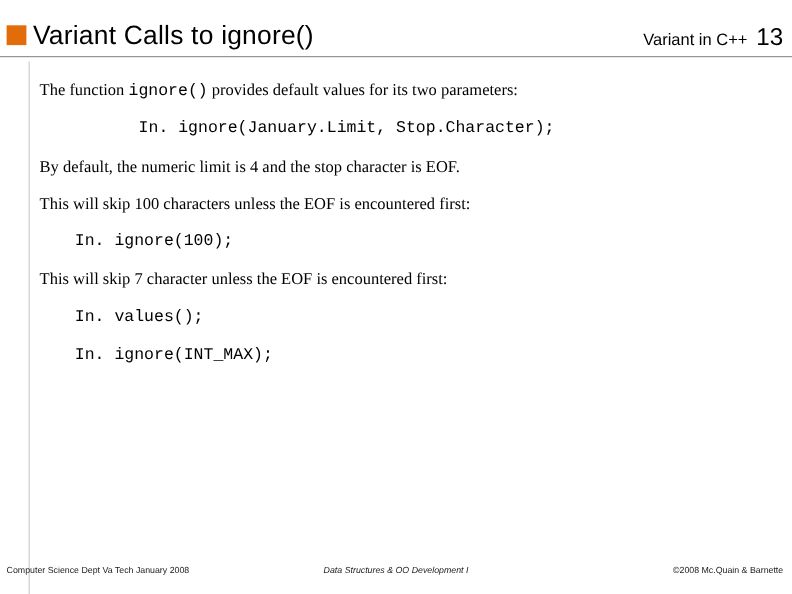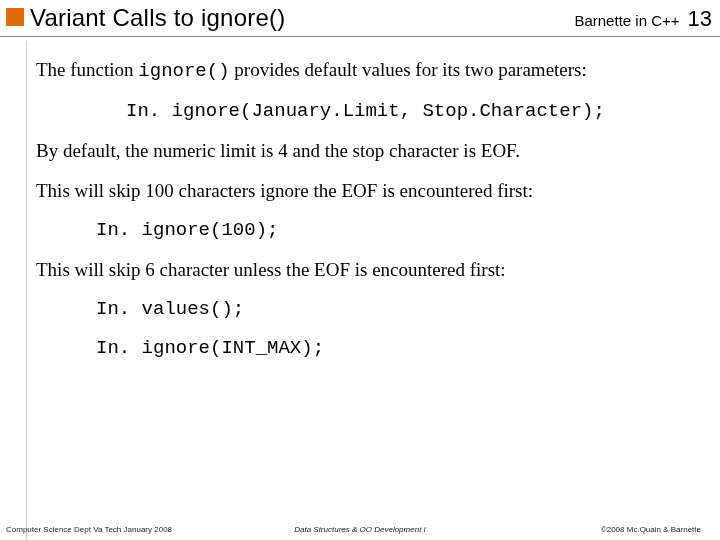--- a/index.html
+++ b/index.html
@@ -1,70 +1,70 @@
 <!DOCTYPE html>
 <html><head>
 <meta charset="utf-8">
 <style>
   * { box-sizing: border-box; margin: 0; padding: 0; }
   html, body { width: 720px; height: 540px; background: #fff; font-family: "Times New Roman", Times, serif; color: #000; }
   .slide { width: 720px; height: 540px; position: relative; background: #fff; }
-  .header { display: flex; align-items: flex-start; padding: 4px 8px 2px 6px; }
+  .header { display: flex; align-items: flex-start; padding: 19px 8px 2px 6px; }
   .orange-square { width: 18px; height: 18px; background: #e36c0a; margin-top: 4px; margin-right: 6px; flex: 0 0 auto; }
   .title { font-family: Arial, Helvetica, sans-serif; font-size: 24px; font-weight: 400; letter-spacing: 0.2px; color: #000; flex: 1 1 auto; }
   .header-right { display: flex; align-items: baseline; gap: 8px; margin-top: 2px; }
   .subject { font-family: Arial, Helvetica, sans-serif; font-size: 15px; color: #000; }
   .slidenum { font-family: Arial, Helvetica, sans-serif; font-size: 22px; color: #000; font-weight: 400; }
   .rule { border: none; border-top: 0.5px solid #8a8a8a; margin: 2px 0 0 0; }
-  .body { padding: 10px 28px 0 36px; font-size: 19px; line-height: 1.35; position: relative; }
+  .body { padding: 10px 28px 0 36px; font-size: 15px; line-height: 1.35; position: relative; }
   .body::before {
     content: "";
     position: absolute;
     left: 26px; top: 4px; bottom: -420px;
     width: 0.5px; background: #c9c9c9;
   }
   .p { margin: 10px 0 14px 0; }
   .code-inline { font-family: "Courier New", Courier, monospace; }
-  .code-block { font-family: "Courier New", Courier, monospace; margin: 8px 0 14px 60px; white-space: pre; }
+  .code-block { font-family: "Courier New", Courier, monospace; margin: 8px 0 14px 32px; white-space: pre; }
   .code-block-wide { font-family: "Courier New", Courier, monospace; margin: 6px 0 14px 90px; white-space: pre; }
   .label { font-style: normal; }
-  .footer { position: absolute; left: 0; right: 0; bottom: 6px; height: 20px; display: flex; align-items: flex-end; font-family: Arial, Helvetica, sans-serif; font-size: 8px; color: #222; }
+  .footer { position: absolute; left: 0; right: 0; bottom: 6px; height: 20px; display: flex; align-items: flex-start; font-family: Arial, Helvetica, sans-serif; font-size: 8px; color: #222; }
   .footer-left { position: absolute; left: 6px; }
   .footer-center { width: 100%; text-align: center; font-style: italic; }
-  .footer-right { position: absolute; right: 19px; }
+  .footer-right { position: absolute; right: 8px; }
 </style>
 </head>
 <body>
 
 <div class="slide">
 
   <div class="header">
     <div class="orange-square"></div>
     <div class="title">Variant Calls to ignore()</div>
     <div class="header-right">
-      <div class="subject">Barnette in C++</div>
+      <div class="subject">Variant in C++</div>
       <div class="slidenum">13</div>
     </div>
   </div>
   <hr class="rule">
 
   <div class="body">
 
     <div class="p">
       <span>The function </span><span class="code-inline">ignore()</span><span> provides default values for its two parameters:</span>
     </div>
 
     <div class="code-block-wide">In. ignore(January.Limit, Stop.Character);</div>
 
     <div class="p">By default, the numeric limit is 4 and the stop character is EOF.</div>
 
-    <div class="p label">This will skip 100 characters ignore the EOF is encountered first:</div>
+    <div class="p label">This will skip 100 characters unless the EOF is encountered first:</div>
     <div class="code-block">In. ignore(100);</div>
 
-    <div class="p label">This will skip 6 character unless the EOF is encountered first:</div>
+    <div class="p label">This will skip 7 character unless the EOF is encountered first:</div>
     <div class="code-block">In. values();</div>
 
     <div class="code-block">In. ignore(INT_MAX);</div>
 
   </div>
 
   <div class="footer">
     <div class="footer-left">Computer Science Dept Va Tech January 2008</div>
     <div class="footer-center">Data Structures &amp; OO Development I</div>
     <div class="footer-right">©2008  Mc.Quain &amp; Barnette</div>

